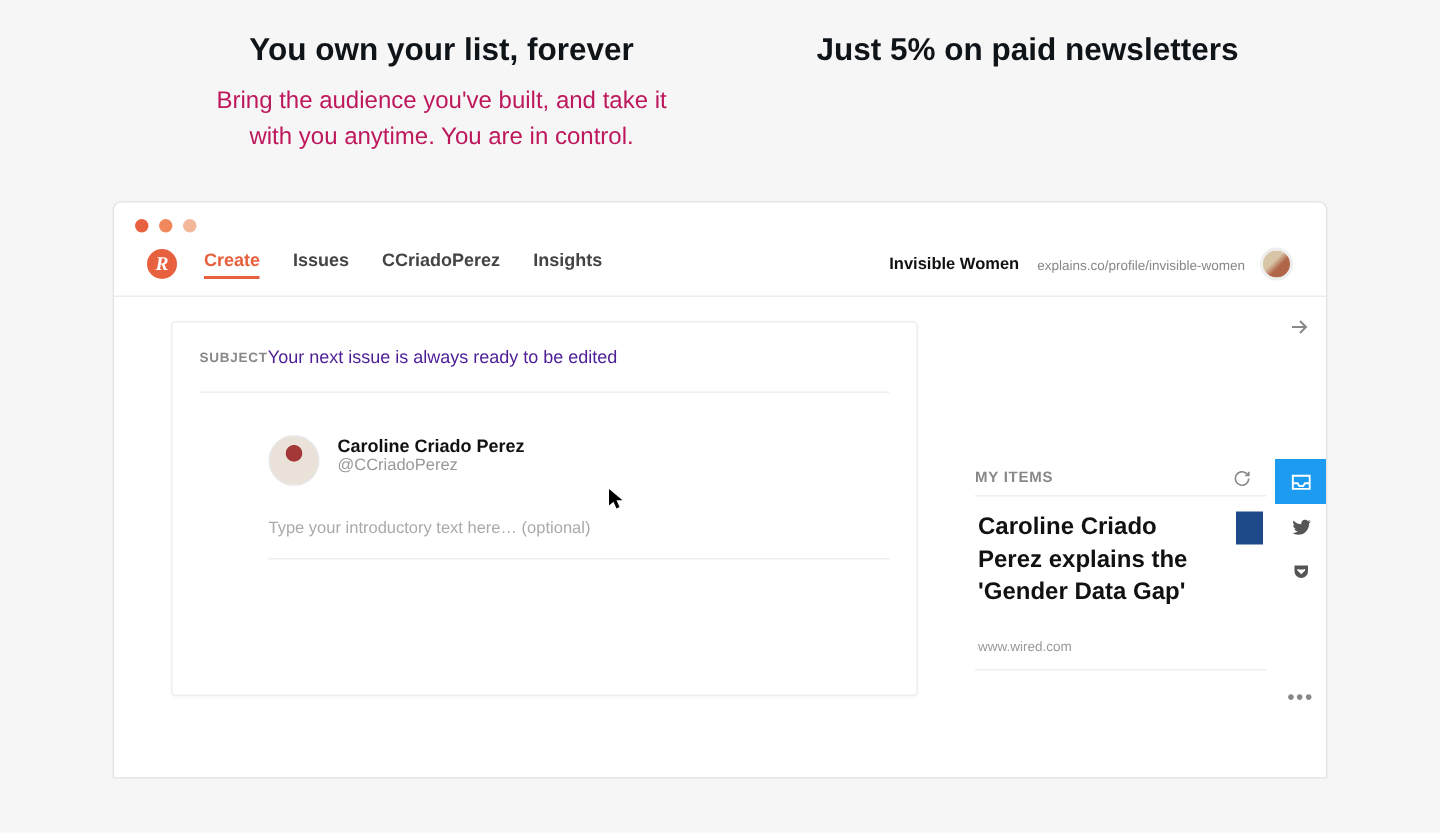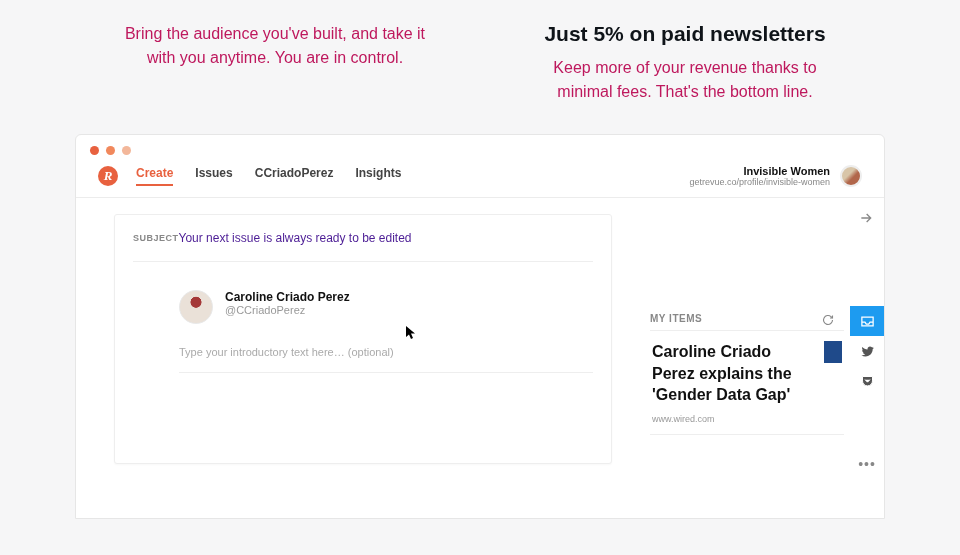--- a/index.html
+++ b/index.html
@@ -92,22 +92,23 @@
     }
     .topbar-right {
       margin-left: auto;
       display: flex;
       align-items: center;
       gap: 10px;
       text-align: right;
     }
     .profile-text {
       display: flex;
-      flex-direction: column;
+      flex-direction: row;
       align-items: flex-end;
+      gap: 12px;
     }
     .profile-name {
       font-size: 11px;
       font-weight: 700;
       color: #111;
     }
     .profile-url {
       font-size: 9px;
       color: #888;
     }
@@ -236,21 +237,21 @@
     }
     .item-title {
       font-size: 16px;
       font-weight: 700;
       color: #111;
       line-height: 1.35;
     }
     .item-source {
       font-size: 9px;
       color: #999;
-      margin-top: 8px;
+      margin-top: 20px;
     }
     .item-thumb {
       width: 18px;
       height: 22px;
       background: #1f4a8a;
     }
     .side-rail {
       width: 34px;
       display: flex;
       flex-direction: column;
@@ -279,25 +280,25 @@
       color: #888;
       letter-spacing: 1px;
       cursor: pointer;
     }
   </style>
 </head>
 <body>
 
 <div class="features">
   <div class="feature">
+    <h3>You own your list, forever</h3>
     <p>Bring the audience you've built, and take it with you anytime. You are in control.</p>
   </div>
   <div class="feature">
     <h3>Just 5% on paid newsletters</h3>
-    <p>Keep more of your revenue thanks to minimal fees. That's the bottom line.</p>
   </div>
 </div>
 
 <div class="app-window">
   <div class="window-chrome">
     <div class="dot dot1"></div>
     <div class="dot dot2"></div>
     <div class="dot dot3"></div>
   </div>
 
@@ -305,21 +306,21 @@
     <div class="logo">R</div>
     <div class="nav">
       <div class="nav-item active">Create</div>
       <div class="nav-item">Issues</div>
       <div class="nav-item">CCriadoPerez</div>
       <div class="nav-item">Insights</div>
     </div>
     <div class="topbar-right">
       <div class="profile-text">
         <div class="profile-name">Invisible Women</div>
-        <div class="profile-url">getrevue.co/profile/invisible-women</div>
+        <div class="profile-url">explains.co/profile/invisible-women</div>
       </div>
       <div class="avatar-circle"></div>
     </div>
   </div>
 
   <div class="content">
     <div class="editor-panel">
       <div class="editor-card">
         <div class="subject-row">
           <span class="subject-label">SUBJECT</span>

